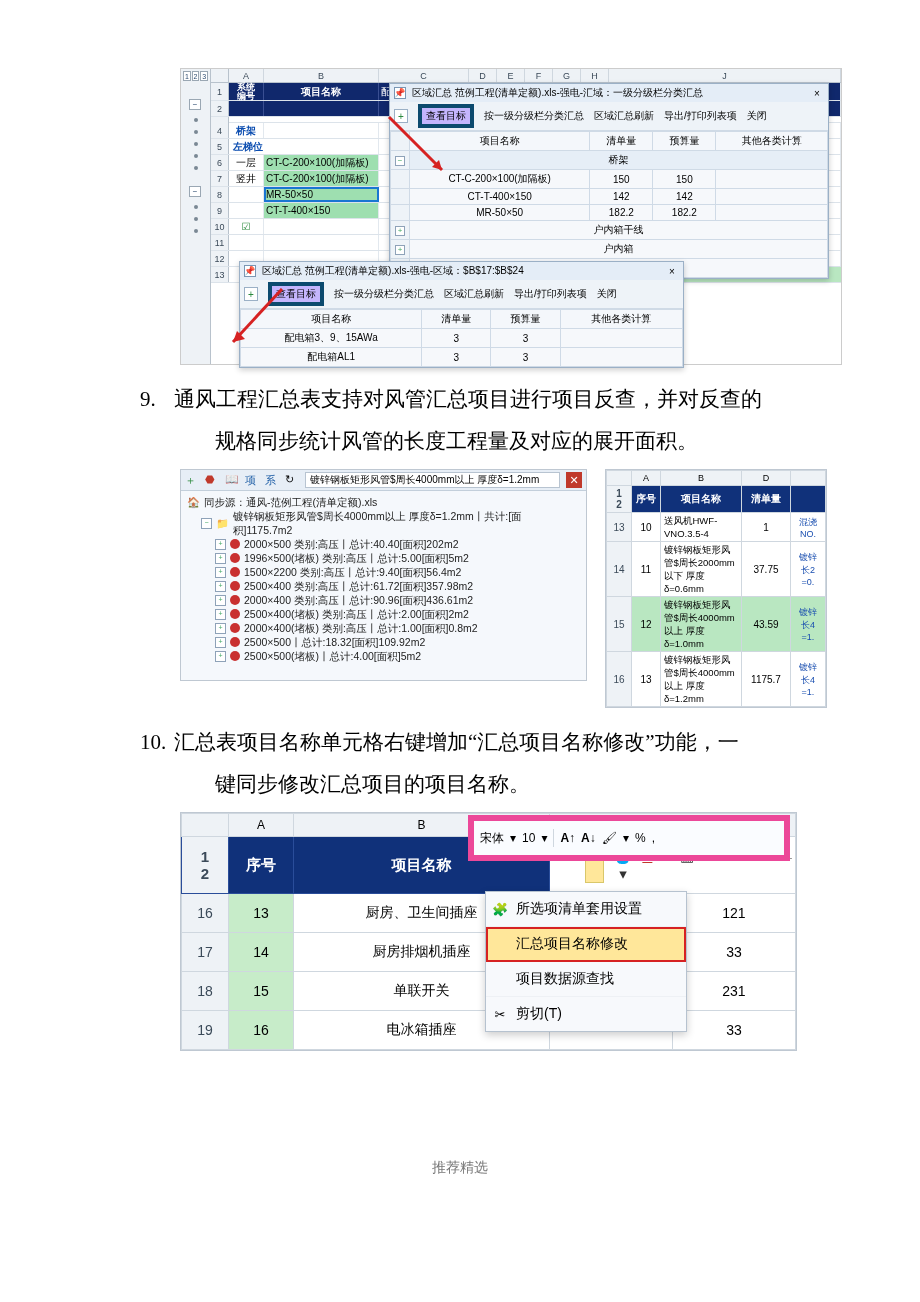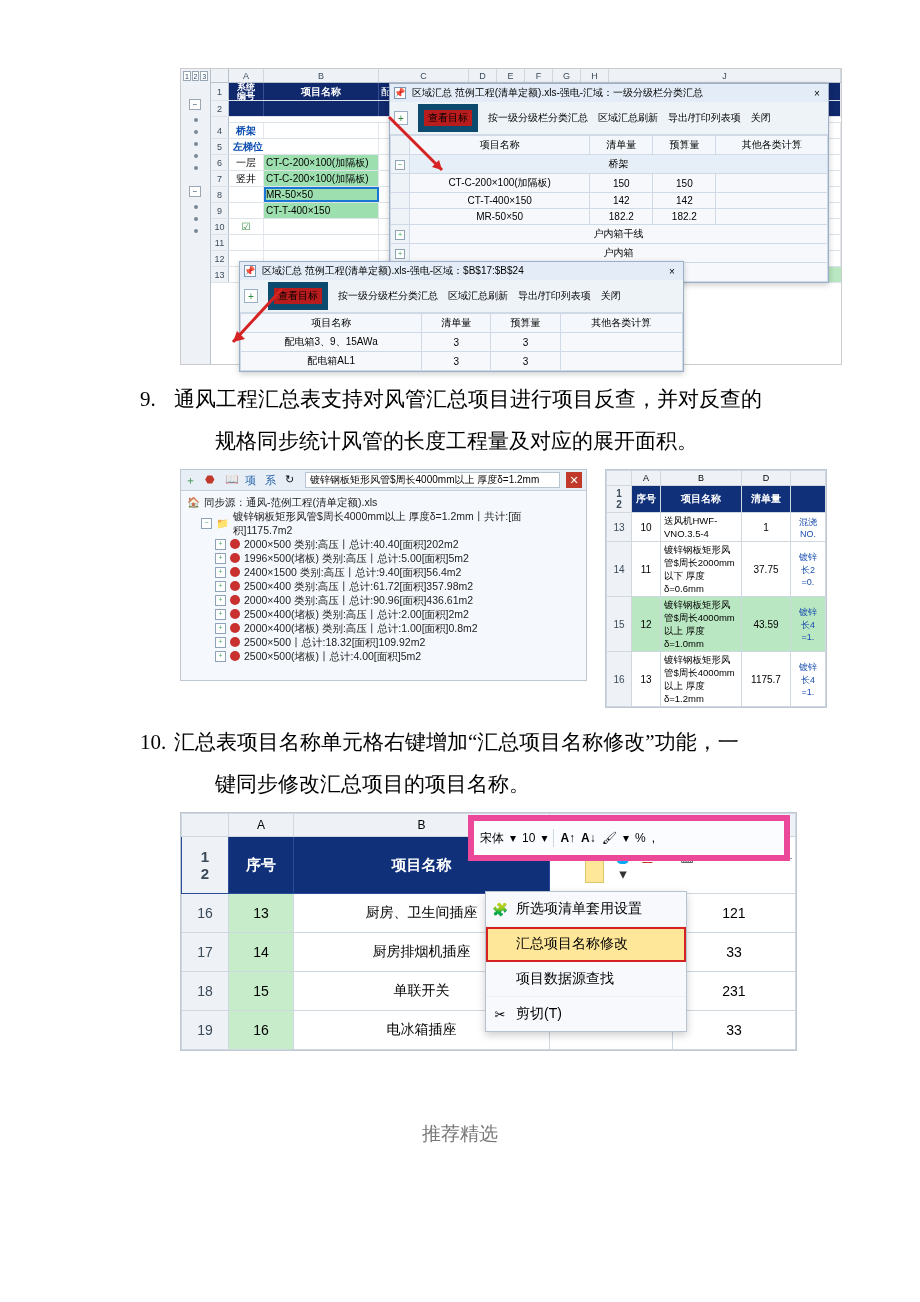--- a/index.html
+++ b/index.html
@@ -59,21 +59,21 @@
   .s1 .gcell { background:#9edfb0; }
   .s1 .sel { outline:2px solid #1976d2; outline-offset:-2px; }
 
   
   .pp { position:absolute; background:#f6f8fb; border:1px solid #9bb0c6; box-shadow:0 2px 6px rgba(0,0,0,.2); }
   .pp .ttl { background:#e4edf7; padding:2px 4px; font-size:10px; display:flex; align-items:center; gap:6px; }
   .pp .ttl .pin { width:12px; height:12px; border:1px solid #7a96b4; background:#fff; display:flex; align-items:center; justify-content:center; color:#d33; font-size:9px; }
   .pp .ttl .x { margin-left:auto; width:14px; text-align:center; cursor:pointer; }
   .pp .tb { background:#eef3f8; padding:2px 4px; display:flex; gap:10px; align-items:center; font-size:10px; border-bottom:1px solid #cfdae6; }
   .pp .tb .plus { width:14px; height:14px; border:1px solid #9bb0c6; background:#fff; color:#2b8a3e; display:flex; align-items:center; justify-content:center; }
-  .pp .tb .btn { border:6px solid #0c4a6e; background:#b91c1c; padding:1px 4px; }
+  .pp .tb .btn { border:4px solid #0c4a6e; background:#c4b5fd; padding:1px 4px; }
   .pp table { border-collapse:collapse; width:100%; font-size:10px; }
   .pp th, .pp td { border:1px solid #cfdae6; padding:2px 4px; text-align:center; }
   .pp th { background:#f4f7fb; font-weight:normal; }
   .pp .treecol { width:14px; background:#eef3f8; }
   .pp .plusbx { display:inline-block; width:10px; height:10px; border:1px solid #8ea2b8; background:#fff; line-height:8px; font-size:8px; color:#4a6; }
 
   .s1 .pp1 { left:208px; top:14px; width:440px; }
   .s1 .pp2 { left:58px; top:192px; width:445px; }
 
   .s1 .arrow1, .s1 .arrow2 { position:absolute; width:70px; height:70px; pointer-events:none; }
@@ -120,21 +120,21 @@
   .s3 td.lastcol { width:64px; }
   .s3 .fmtbar { position:absolute; right:6px; top:2px; width:298px; height:34px; background:#fafcff; border:6px solid #ec4899; display:flex; align-items:center; gap:6px; padding:0 6px; font-size:12px; }
   .s3 .fmtbar .sep { width:1px; height:18px; background:#cfd7df; }
   .s3 .menu { position:absolute; left:304px; top:78px; width:200px; background:#f7f9fc; border:1px solid #b6c2cf; box-shadow:0 3px 8px rgba(0,0,0,.2); font-size:14px; }
   .s3 .menu .mi { padding:8px 10px 8px 30px; position:relative; border-bottom:1px solid #eef1f5; }
   .s3 .menu .mi:last-child { border-bottom:none; }
   .s3 .menu .mi.hl { background:#ffe79a; outline:2px solid #d62222; outline-offset:-2px; }
   .s3 .menu .mi .ic { position:absolute; left:6px; top:50%; transform:translateY(-50%); width:16px; height:16px; display:flex; align-items:center; justify-content:center; font-size:13px; }
 
   
-  .footer { text-align:center; color:#777; font-size:19px; margin-top:70px; font-family:"SimSun",serif; }
+  .footer { text-align:center; color:#777; font-size:14px; margin-top:108px; font-family:"SimSun",serif; }
 </style>
 </head>
 <body>
 
 <div class="page">
 
   <div class="shot s1">
 
     <div class="outline">
       <div class="outbtns">
@@ -401,21 +401,21 @@
             <span>2000×500 类别:高压丨总计:40.40[面积]202m2</span>
           </div>
         <div class="node lvl2">
             <span class="exp">+</span>
             <span class="ico"></span>
             <span>1996×500(堵板) 类别:高压丨总计:5.00[面积]5m2</span>
           </div>
         <div class="node lvl2">
             <span class="exp">+</span>
             <span class="ico"></span>
-            <span>2400×1500 类别:高压丨总计:9.40[面积]56.4m2</span>
+            <span>1500×2200 类别:高压丨总计:9.40[面积]56.4m2</span>
           </div>
         <div class="node lvl2">
             <span class="exp">+</span>
             <span class="ico"></span>
             <span>2500×400 类别:高压丨总计:61.72[面积]357.98m2</span>
           </div>
         <div class="node lvl2">
             <span class="exp">+</span>
             <span class="ico"></span>
             <span>2000×400 类别:高压丨总计:90.96[面积]436.61m2</span>

